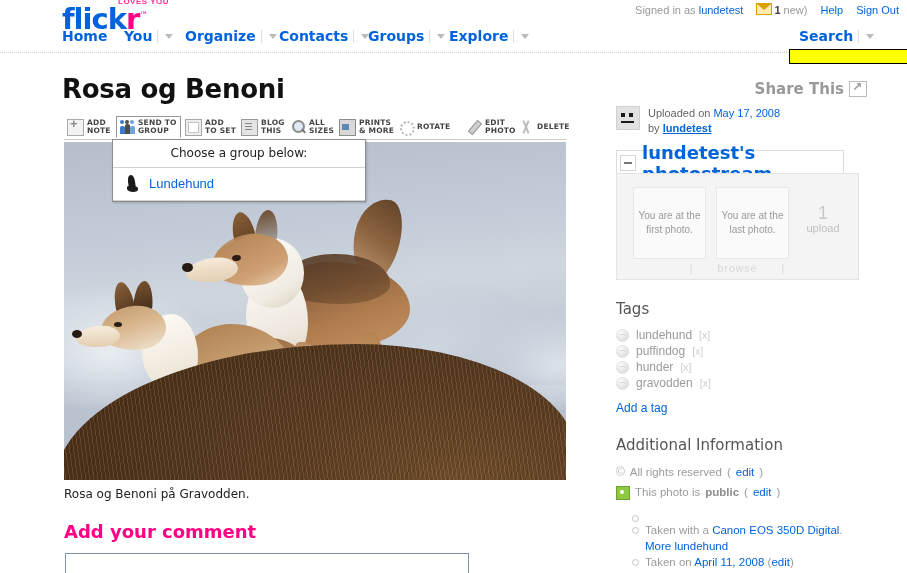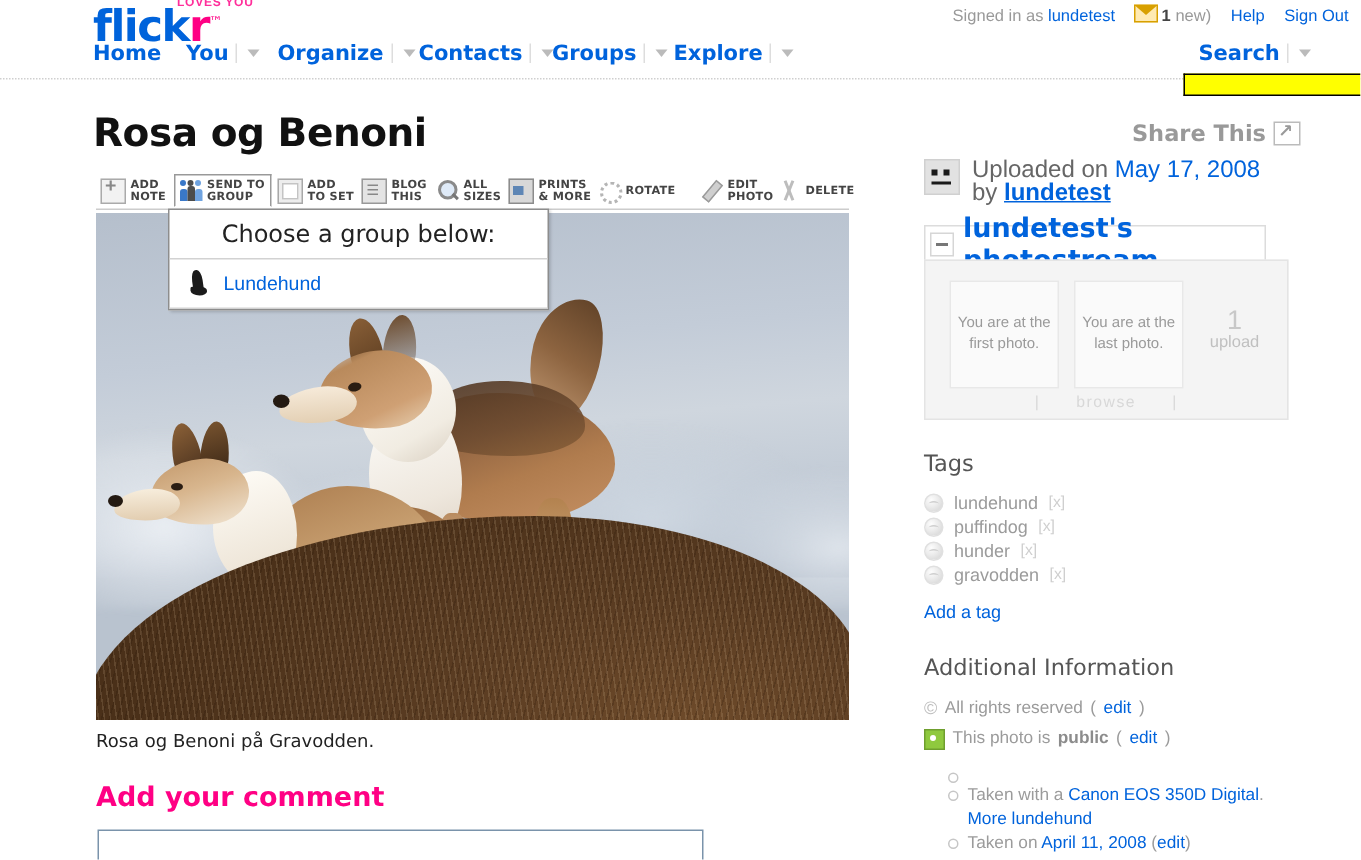--- a/index.html
+++ b/index.html
@@ -343,21 +343,21 @@
     border-radius: 40% 40% 30% 30% / 20% 20% 18% 18%;
   }
 
   
   .dropdown {
     position: absolute; left: 112px; top: 139px;
     width: 252px; background: #fff; border: 1px solid #8d8d8d;
     z-index: 20; box-shadow: 1px 1px 2px rgba(0,0,0,.18);
   }
   .dd-head {
-    text-align: center; font-size: 16px; color: #222; padding: 6px 0 7px;
+    text-align: center; font-size: 12px; color: #222; padding: 6px 0 7px;
     border-bottom: 1px solid #d2d2d2;
     font-family: "DejaVu Sans", sans-serif;
   }
   .dd-row {
     display: flex; align-items: center; gap: 10px;
     padding: 7px 0 8px 12px; border-bottom: 1px solid #d2d2d2;
   }
   .dd-gicon {
     width: 14px; height: 17px; position: relative; flex: 0 0 14px;
   }
@@ -404,21 +404,21 @@
   }
   .buddy:before {
     content: ""; position: absolute; left: 4px; top: 6px;
     width: 4px; height: 4px; background: #1a1a1a;
     box-shadow: 8px 0 0 #1a1a1a;
   }
   .buddy:after {
     content: ""; position: absolute; left: 4px; top: 14px;
     width: 13px; height: 2px; background: #1a1a1a;
   }
-  .upl-txt { font-size: 16px; color: #666; line-height: 15px; }
+  .upl-txt { font-size: 11px; color: #666; line-height: 15px; }
   .upl-txt a { color: #0063dc; text-decoration: none; }
   .upl-txt .date { color: #0063dc; }
   .upl-txt .who { font-weight: bold; color: #0063dc; text-decoration: underline; }
 
   .stream-tab {
     position: absolute; left: 0; top: 44px; width: 228px; height: 24px;
     background: #fff; border: 1px solid #dcdcdc; border-bottom: none;
     display: flex; align-items: center; gap: 6px; padding-left: 3px; box-sizing: border-box;
   }
   .minus {

